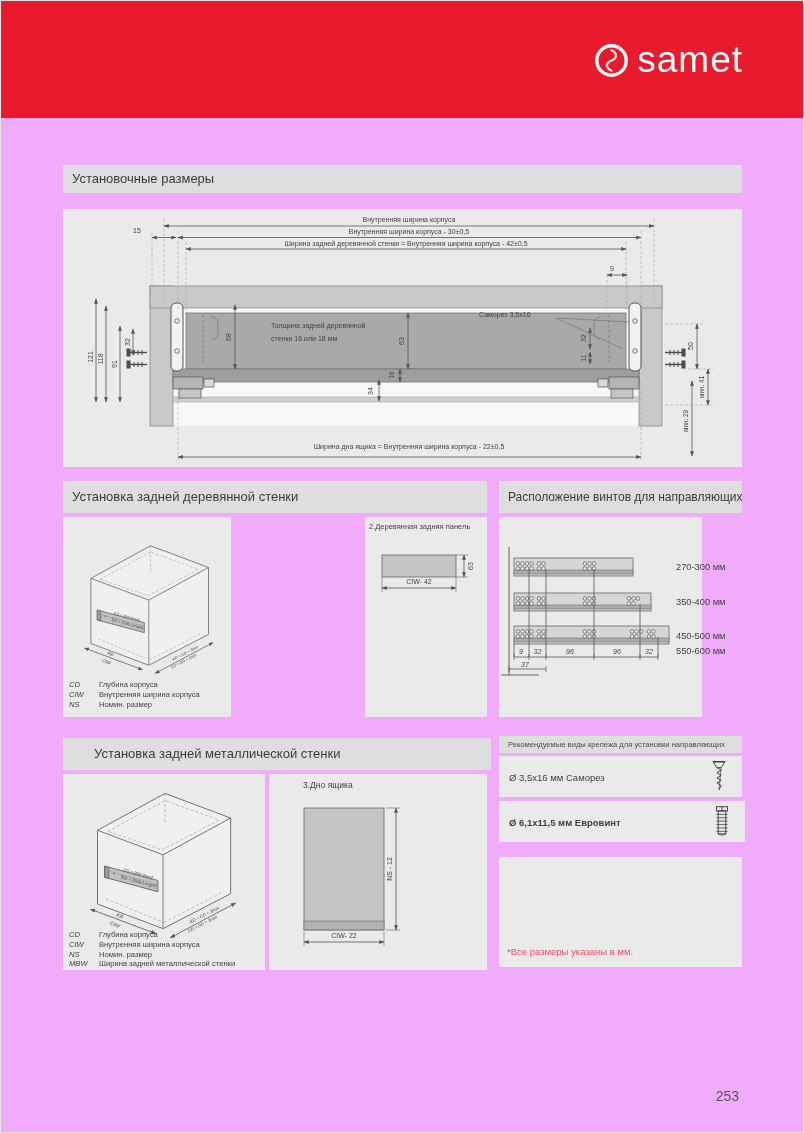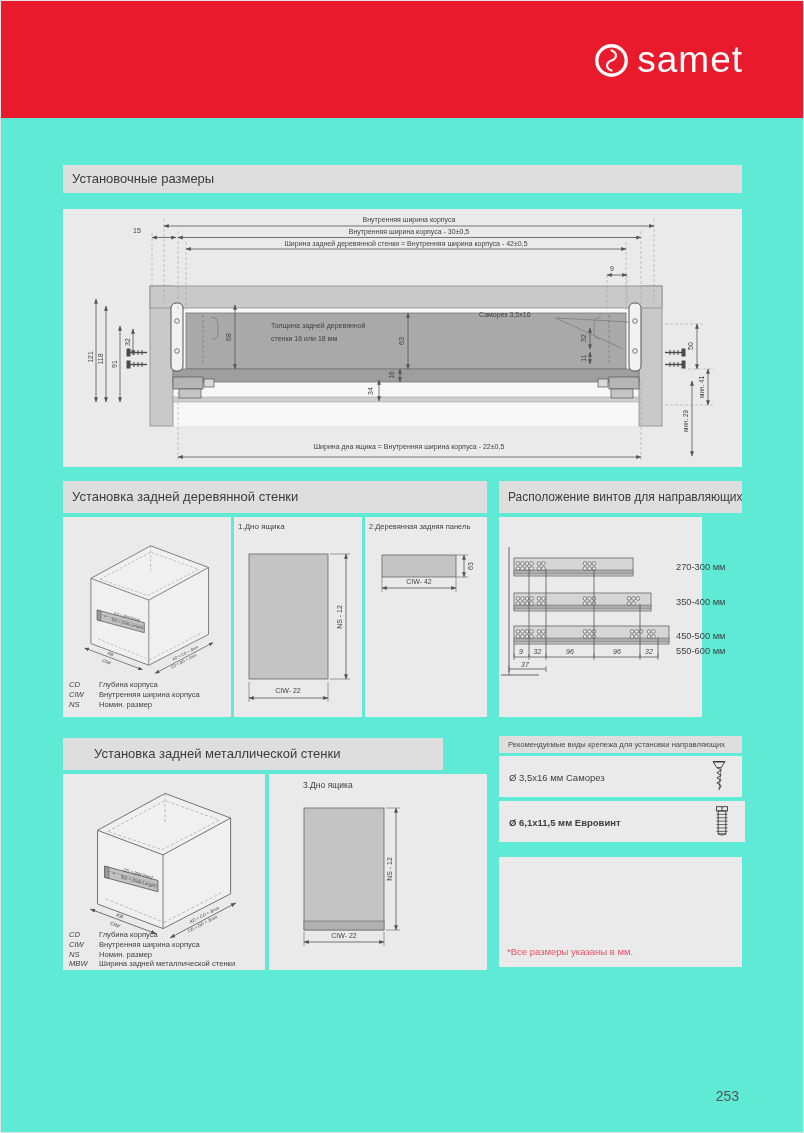--- a/index.html
+++ b/index.html
@@ -1,17 +1,17 @@
 <!DOCTYPE html>
 <html><head>
 <meta charset="utf-8">
 <style>
   * { margin:0; padding:0; box-sizing:border-box; }
   body { background:#f0f0f0; font-family:"Liberation Sans", sans-serif; }
-  .page { position:relative; width:804px; height:1133px; background:#5eead4;
+  .page { position:relative; width:804px; height:1133px; background:#f0abfc;
           margin:0 auto; overflow:hidden; border:1px solid #e3e3e3; }
   .crop-mark { position:absolute; top:0; width:5px; height:3px; background:#111; }
   .hdr { position:absolute; left:0; top:0; width:804px; height:117px; background:#e91a2b; }
   .logo { position:absolute; right:62px; top:40px; display:flex; align-items:center; gap:7px; }
   .logo-text { color:#fff; font-size:37px; font-weight:500; letter-spacing:1px; line-height:38px; }
   .bar { position:absolute; background:#dedede; color:#3b3b3b; padding-left:9px; overflow:hidden; white-space:nowrap; }
   .bar-lg { font-size:13px; }
   .bar-sm { font-size:7.6px; color:#4a4a4a; }
   .panel { position:absolute; background:#eaeaea; }
   .legend { position:absolute; left:6px; font-size:7.6px; color:#3f3f3f; line-height:9.8px; }
@@ -254,41 +254,20 @@
           <span class="leg-abbr">CIW</span>
           <span>Внутренняя ширина корпуса</span>
         </div>
       <div class="legend-row">
           <span class="leg-abbr">NS</span>
           <span>Номин. размер</span>
         </div>
     </div>
   </div>
 
-  <div class="panel" style="left:233px; top:516px; width:128px; height:200px;">
-    <svg width="128" height="200" viewBox="0 0 128 200">
-      <defs>
-          <marker id="mB" markerWidth="8" markerHeight="6" refX="6" refY="2.5" orient="auto-start-reverse">
-            <path d="M0,0 L6.5,2.5 L0,5 Z" fill="#555"></path>
-          </marker>
-        </defs>
-      <text x="4" y="12" font-size="8">1.Дно ящика</text>
-      <rect x="15" y="37" width="79" height="125" fill="#c4c4c4" stroke="#666" stroke-width="0.8"></rect>
-      <g>
-        <line class="dim" x1="112" y1="37" x2="112" y2="162" marker-start="url(#mB)" marker-end="url(#mB)"></line>
-        <line class="thin" x1="96" y1="37" x2="116" y2="37"></line>
-          <line class="thin" x1="96" y1="162" x2="116" y2="162"></line>
-        <text transform="translate(108,100) rotate(-90)" font-size="7" text-anchor="middle">NS - 12</text>
-        <line class="dim" x1="15" y1="181" x2="94" y2="181" marker-start="url(#mB)" marker-end="url(#mB)"></line>
-        <line class="thin" x1="15" y1="165" x2="15" y2="185"></line>
-          <line class="thin" x1="94" y1="165" x2="94" y2="185"></line>
-        <text x="54" y="176" font-size="7" text-anchor="middle">CIW- 22</text>
-      </g>
-    </svg>
-  </div>
 
   <div class="panel" style="left:364px; top:516px; width:122px; height:200px;">
     <svg width="122" height="200" viewBox="0 0 122 200">
       <defs>
           <marker id="mC" markerWidth="8" markerHeight="6" refX="6" refY="2.5" orient="auto-start-reverse">
             <path d="M0,0 L6.5,2.5 L0,5 Z" fill="#555"></path>
           </marker>
         </defs>
       <text x="4" y="12" font-size="7.5">2.Деревянная задняя панель</text>
       <rect x="17" y="38" width="74" height="22" fill="#c4c4c4" stroke="#666" stroke-width="0.8"></rect>
@@ -436,21 +415,21 @@
       </g>
       <g font-size="9.3" fill="#555">
         <text x="177" y="53">270-300 мм</text>
         <text x="177" y="88">350-400 мм</text>
         <text x="177" y="122">450-500 мм</text>
         <text x="177" y="137">550-600 мм</text>
       </g>
     </svg>
   </div>
 
-  <div class="bar bar-lg" style="left:62px; top:737px; width:380px; height:32px; line-height:32px;padding-left:31px;">Установка задней металлической стенки</div>
+  <div class="bar bar-lg" style="left:62px; top:737px; width:428px; height:32px; line-height:32px;padding-left:31px;">Установка задней металлической стенки</div>
   <div class="bar bar-sm" style="left:498px; top:735px; width:243px; height:17px; line-height:17px;">Рекомендуемые виды крепежа для установки направляющих</div>
 
   <div class="panel" style="left:62px; top:773px; width:202px; height:196px;">
     <svg width="172" height="164" viewBox="0 0 168 160" style="margin:5px 0 0 12px">
       <defs>
           <marker id="mI2" markerWidth="8" markerHeight="6" refX="6" refY="2.5" orient="auto-start-reverse">
             <path d="M0,0 L6.5,2.5 L0,5 Z" fill="#555"></path>
           </marker>
         </defs>
       <g>

